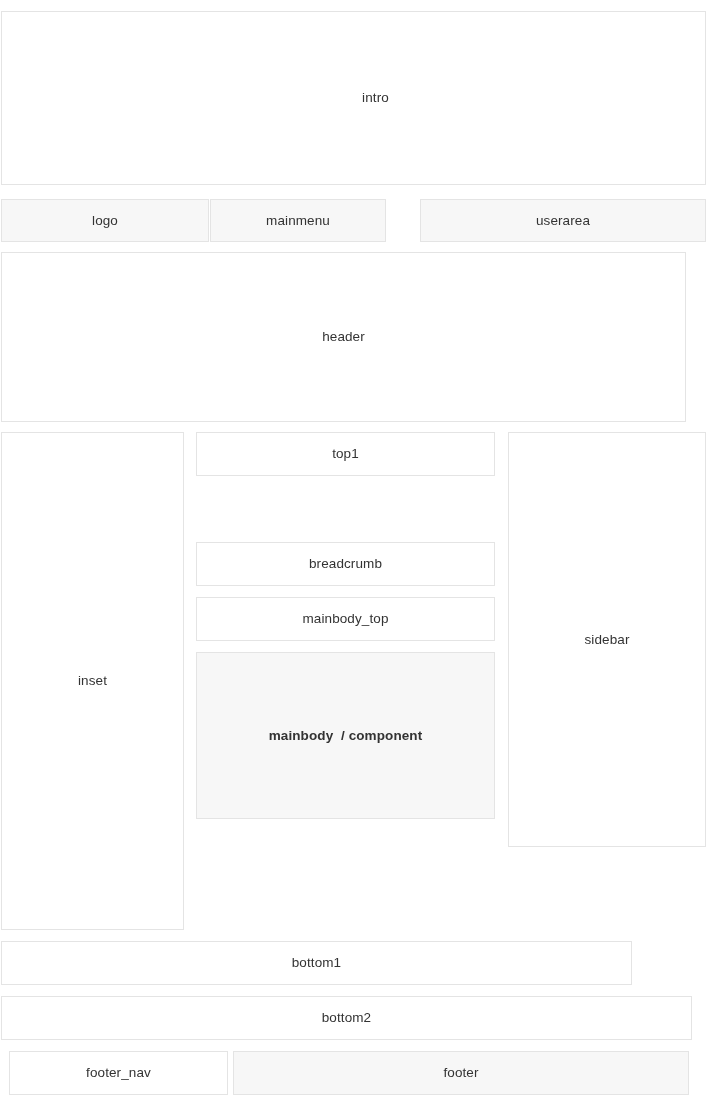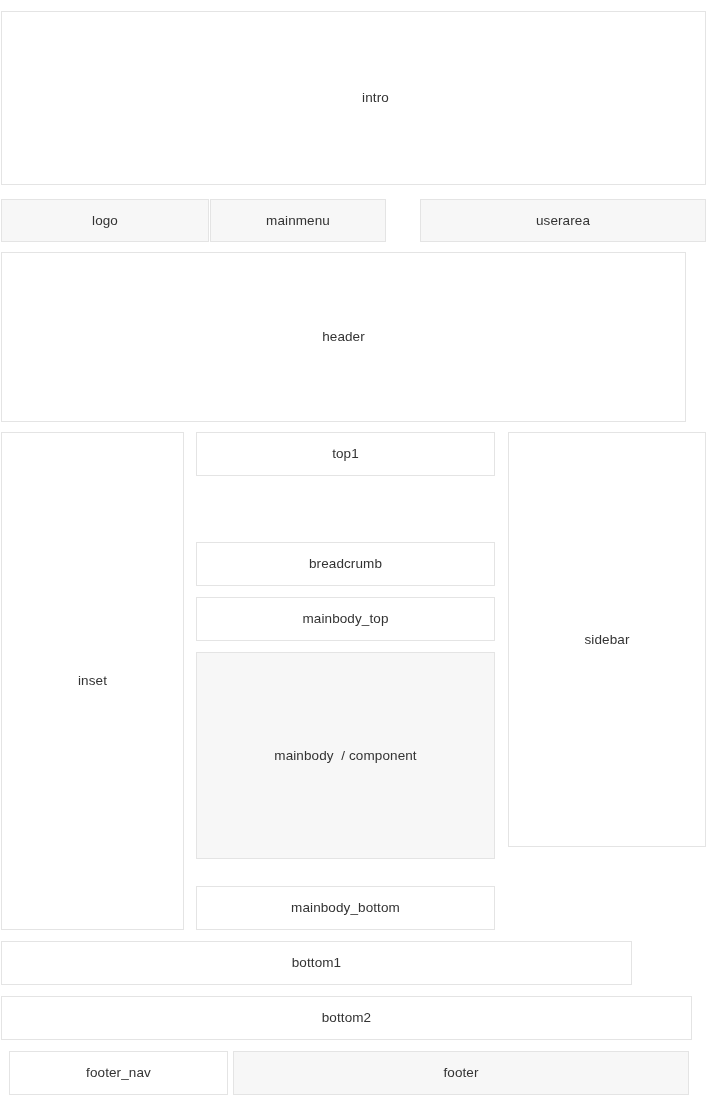--- a/index.html
+++ b/index.html
@@ -86,21 +86,21 @@
     width: 299px;
     height: 44px;
   }
   #top1          { top: 0px; }
   #top2          { top: 55px; }
   #breadcrumb    { top: 110px; }
   #mainbody_top  { top: 165px; }
   #mainbody {
     position: absolute;
     left: 0; top: 220px;
-    width: 299px; height: 207px;
+    width: 299px; height: 167px; font-weight: bold;
   }
   #mainbody_bottom { top: 454px; }
 
   
   #bottom1 { left: 1px; top: 941px; width: 631px; height: 44px; }
   #bottom2 { left: 1px; top: 996px; width: 691px; height: 44px; }
 
   
   #footer_nav { left: 1px;   top: 1051px; width: 219px; height: 44px; margin-left: 8px; }
   #footer     { left: 233px; top: 1051px; width: 456px; height: 44px; }
@@ -118,21 +118,20 @@
 
   <div class="region" id="header">header</div>
 
   <div class="region" id="inset">inset</div>
 
   <div class="col" id="center-column">
     <div class="region center-row" id="top1">top1</div>
     <div class="region center-row" id="breadcrumb">breadcrumb</div>
     <div class="region center-row" id="mainbody_top">mainbody_top</div>
     <div class="region shaded" id="mainbody">mainbody  / component</div>
-    <div class="region center-row" id="mainbody_bottom">mainbody_bottom</div>
   </div>
 
   <div class="region" id="sidebar">sidebar</div>
 
   <div class="region" id="bottom1">bottom1</div>
 
   <div class="region" id="bottom2">bottom2</div>
 
   <div class="region" id="footer_nav">footer_nav</div>
   <div class="region shaded" id="footer">footer</div>

